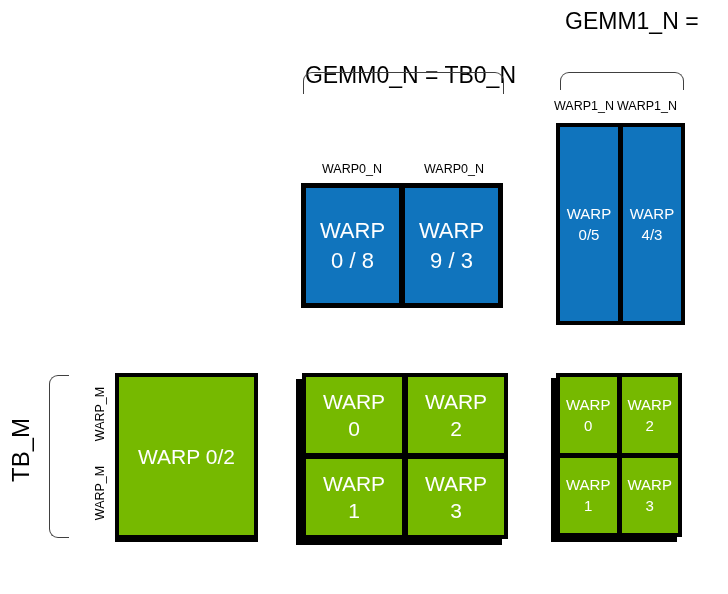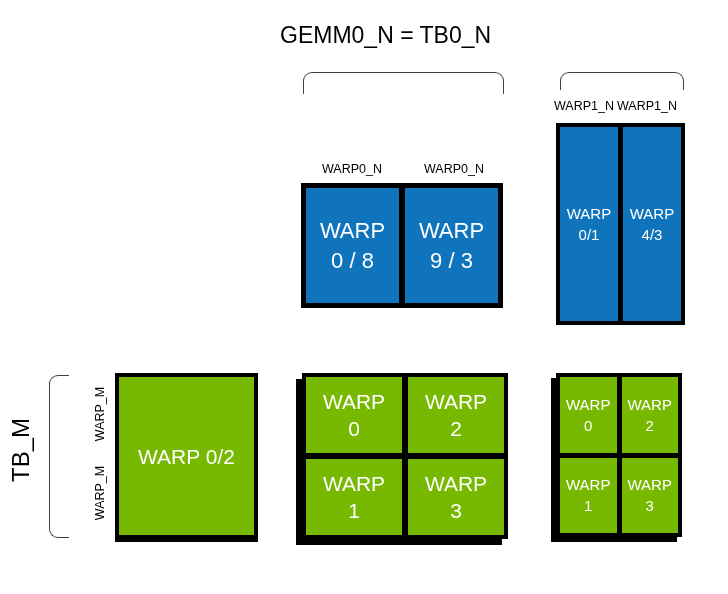--- a/index.html
+++ b/index.html
@@ -18,21 +18,21 @@
   }
   .abs { position: absolute; }
 
   
   .title {
     font-size: 23px;
     color: #000000;
     white-space: nowrap;
     line-height: 28px;
   }
-  .title-center { text-align: left; }
+  .title-center { text-align: right; margin-top: 40px; }
 
   
   .tick-label {
     font-size: 12.5px;
     color: #000000;
     text-align: center;
     white-space: nowrap;
   }
 
   
@@ -96,31 +96,32 @@
 </head>
 <body>
 
 <div class="canvas">
 
   <div class="abs title title-center" style="left:280px; top:21px; width:236px;">GEMM0_N = TB0_N</div>
 
   <div class="abs bracket-top" style="left:303px; top:72px; width:199px; height:21px;"></div>
 
   <div class="abs title" style="left:558px; top:7px; width:150px;">
+    <div style="padding-left:7px;">GEMM1_N =</div>
   </div>
 
   <div class="abs bracket-top" style="left:560px; top:72px; width:122px; height:17px;"></div>
 
   <div class="abs tick-label" style="left:552px; top:99px; width:64px;">WARP1_N</div>
   <div class="abs tick-label" style="left:615px; top:99px; width:64px;">WARP1_N</div>
 
   <div class="abs box box-row" style="left:556px; top:123px; width:129px; height:202px; padding:4px; gap:5px;">
     <div class="cell cell-blue cell-sm">
       <div>WARP</div>
-      <div>0/1</div>
+      <div>0/5</div>
     </div>
     <div class="cell cell-blue cell-sm">
       <div>WARP</div>
       <div>4/3</div>
     </div>
   </div>
 
   <div class="abs tick-label" style="left:322px; top:162px; width:60px;">WARP0_N</div>
   <div class="abs tick-label" style="left:424px; top:162px; width:60px;">WARP0_N</div>
 

